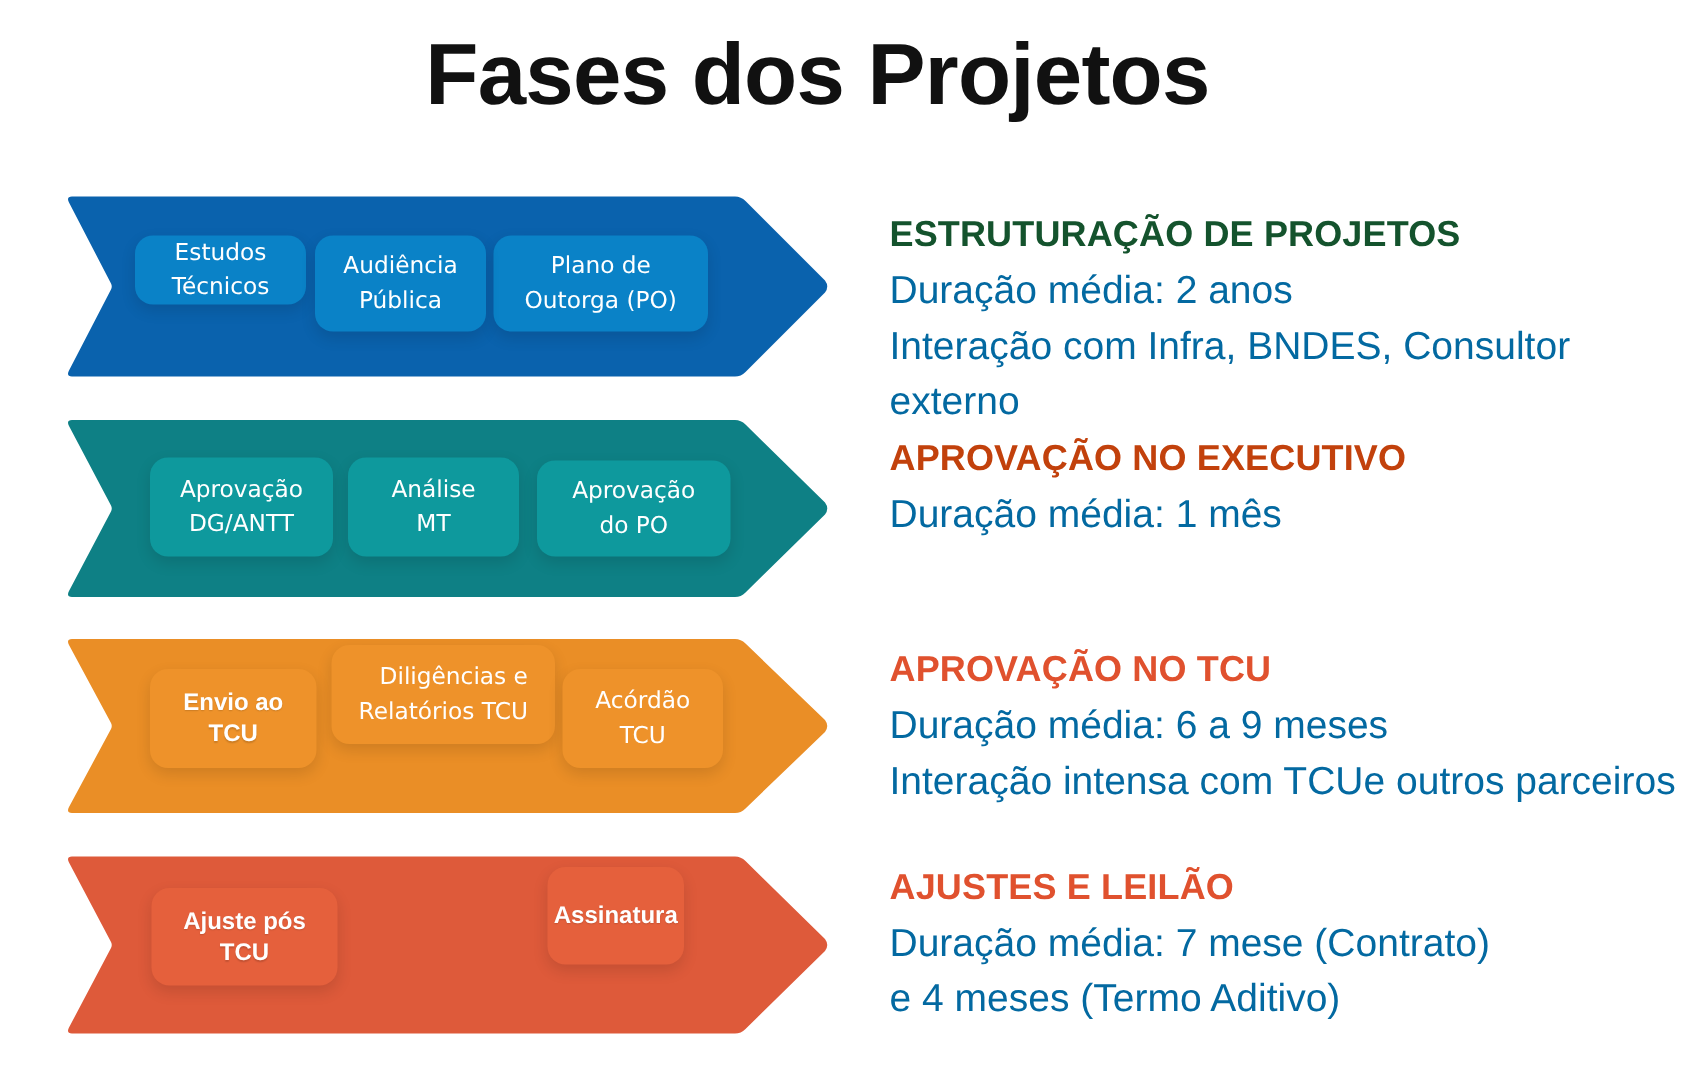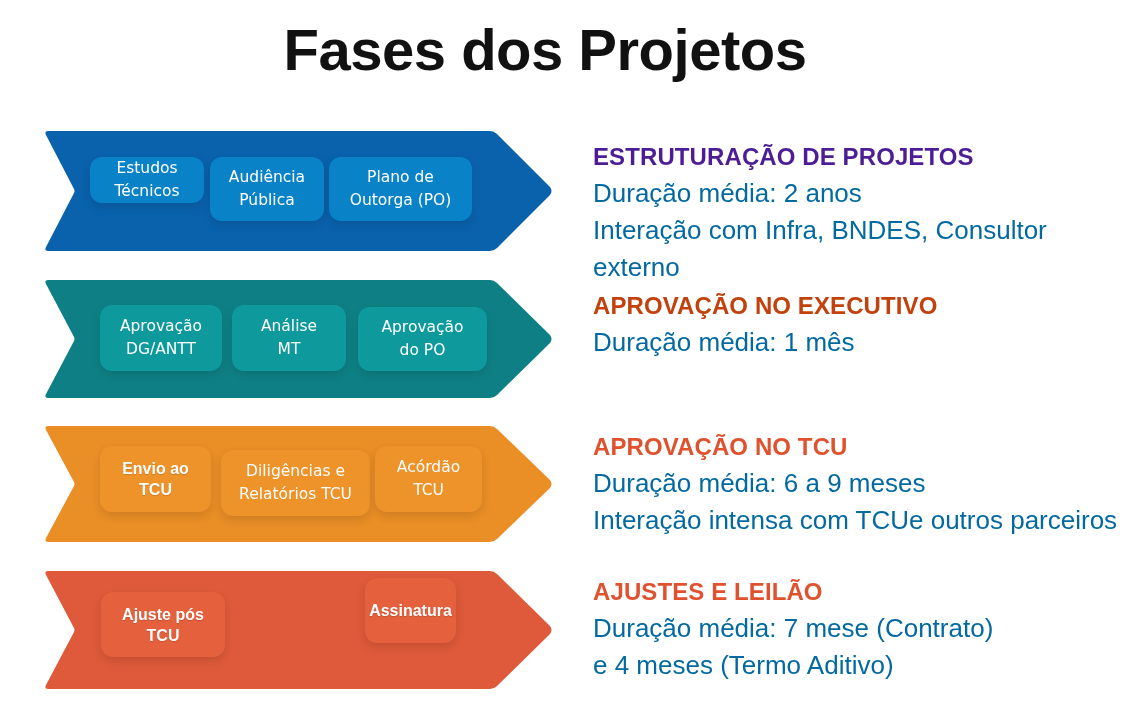--- a/index.html
+++ b/index.html
@@ -48,21 +48,21 @@
   <div class="box light" style="left:285px;top:26px;width:143px;height:64px;background:#0A82C7;">
       <span style="white-space:pre-line">Plano de
 Outorga (PO)</span>
     </div>
   <div class="box light" style="left:166px;top:26px;width:114px;height:64px;background:#0A82C7;">
       <span style="white-space:pre-line">Audiência
 Pública</span>
     </div>
 </div>
 <div class="desc" style="top:143px;">
-  <div class="h" style="color:#4c1d95;">ESTRUTURAÇÃO DE PROJETOS</div>
+  <div class="h" style="color:#14532d;">ESTRUTURAÇÃO DE PROJETOS</div>
   <div class="l" style="margin-top:4px;">Duração média: 2 anos</div>
   <div class="l">Interação com Infra, BNDES, Consultor externo</div>
 </div>
 
 <div class="phase" style="top:280px;height:118px;">
   <div class="chev">
     <svg viewBox="0 0 510 118" preserveAspectRatio="none">
       <path d="M4,0 L446,0 Q450,0 453,3 L506,55 Q509,59 506,63 L453,115 Q450,118 446,118 L4,118 Q0,118 2,114 L30,61 Q31,59 30,57 L2,4 Q0,0 4,0 Z" fill="#0E8085"></path>
     </svg>
   </div>
@@ -87,21 +87,21 @@
 <div class="phase" style="top:426px;height:116px;">
   <div class="chev">
     <svg viewBox="0 0 510 116" preserveAspectRatio="none">
       <path d="M4,0 L446,0 Q450,0 453,3 L506,54 Q509,58 506,62 L453,113 Q450,116 446,116 L4,116 Q0,116 2,112 L30,60 Q31,58 30,56 L2,4 Q0,0 4,0 Z" fill="#EA8E26"></path>
     </svg>
   </div>
   <div class="box bold" style="left:56px;top:20px;width:111px;height:66px;background:#EE922A;">
       <span style="white-space:pre-line">Envio ao
 TCU</span>
     </div>
-  <div class="box light" style="left:177px;top:24px;width:149px;height:66px;background:#EE922A;">
+  <div class="box light" style="left:177px;top:4px;width:149px;height:66px;background:#EE922A;text-align:right;">
       <span style="white-space:pre-line">Diligências e
 Relatórios TCU</span>
     </div>
   <div class="box light" style="left:331px;top:20px;width:107px;height:66px;background:#EE922A;">
       <span style="white-space:pre-line">Acórdão
 TCU</span>
     </div>
 </div>
 <div class="desc" style="top:433px;">
   <div class="h" style="color:#E0512E;">APROVAÇÃO NO TCU</div>

